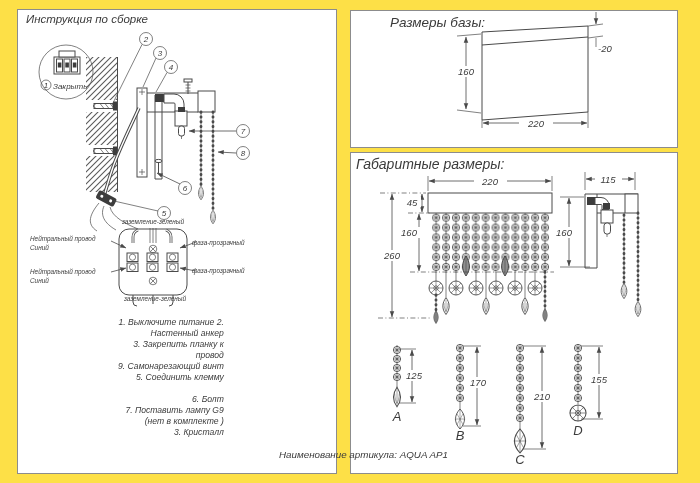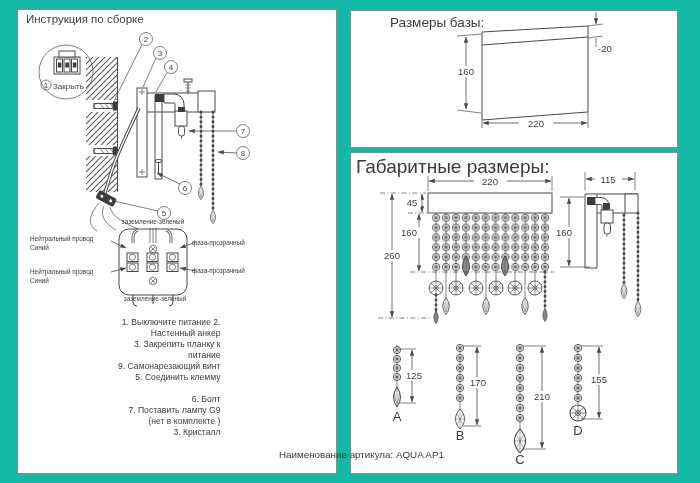--- a/index.html
+++ b/index.html
@@ -1,17 +1,17 @@
 <!DOCTYPE html>
 <html><head>
 <meta charset="utf-8">
 <style>
   html,body{margin:0;padding:0;background:#fff;}
-  #sheet{position:relative;width:700px;height:483px;background:#14b8a6;overflow:hidden;
-         font-family:"Liberation Sans",sans-serif;color:#3b3b3b;}
+  #sheet{position:relative;width:700px;height:483px;background:#fde047;overflow:hidden;
+         font-family:"Liberation Sans",sans-serif;color:#3b3b3b;font-style:italic;}
   .panel{position:absolute;border:1px solid #8c8c8c;background:#fff;box-sizing:border-box;}
   .ptitle{position:absolute;color:#3b3b3b;white-space:nowrap;}
   #svg-layer{position:absolute;left:0;top:0;width:700px;height:483px;}
   svg .ln{stroke:#4a4a4a;stroke-width:1;fill:none;}
   svg .thin{stroke:#4a4a4a;stroke-width:0.7;fill:none;}
   svg .dim{stroke:#4a4a4a;stroke-width:0.8;fill:none;}
   svg .dash{stroke:#4a4a4a;stroke-width:0.7;fill:none;stroke-dasharray:5 2.4 1 2.4;}
   svg .wfill{fill:#fff;stroke:#4a4a4a;stroke-width:1;}
   svg .dark{fill:#3d3d3d;stroke:none;}
   svg .chain{stroke:#4a4a4a;stroke-width:2.8;fill:none;stroke-dasharray:0.4 4.4;stroke-linecap:round;}
@@ -30,21 +30,21 @@
 <body>
 
 <div id="sheet">
 
   <div class="panel" style="left:17px;top:9px;width:320px;height:465px;"></div>
   <div class="panel" style="left:350px;top:10px;width:328px;height:138px;"></div>
   <div class="panel" style="left:350px;top:152px;width:328px;height:322px;"></div>
 
   <div class="ptitle" style="left:26px;top:13px;font-size:11.5px;">Инструкция по сборке</div>
   <div class="ptitle" style="left:358px;top:15px;font-size:13.5px;margin-left:32px;">Размеры базы:</div>
-  <div class="ptitle" style="left:356px;top:156px;font-size:19px;text-align:center;">Габаритные размеры:</div>
+  <div class="ptitle" style="left:356px;top:156px;font-size:14px;text-align:center;">Габаритные размеры:</div>
 
   <svg id="svg-layer" viewBox="0 0 700 483">
     <defs>
       <marker id="ar" viewBox="0 0 8 8" refX="7.2" refY="4" markerWidth="8" markerHeight="8" orient="auto-start-reverse">
         <path d="M0,1.2 L7.4,4 L0,6.8 Z" fill="#4a4a4a"></path>
       </marker>
       <pattern id="hatch" width="6" height="6" patternUnits="userSpaceOnUse">
         <path d="M-1,1 l2,-2 M0,6 L6,0 M5,7 l2,-2" stroke="#5a5a5a" stroke-width="1.1" fill="none"></path>
       </pattern>
       <g id="bead">
@@ -423,21 +423,21 @@
       <line x1="599" y1="347" x2="599" y2="418" class="dim" marker-start="url(#ar)" marker-end="url(#ar)"></line>
       <rect x="589" y="374" width="21" height="11" class="bg"></rect>
       <text x="599" y="383" class="dimt">155</text>
     </g>
   </svg>
 
   <div id="steps">
     <div>1. Выключите питание 2.</div>
     <div>Настенный анкер</div>
     <div>3. Закрепить планку к</div>
-    <div>питание</div>
+    <div>провод</div>
     <div>9. Самонарезающий винт</div>
     <div>5. Соединить клемму</div>
     <div class="gap">6. Болт</div>
     <div>7. Поставить лампу G9</div>
     <div>(нет в комплекте )</div>
     <div>3. Кристалл</div>
   </div>
 
   <div id="footer">Наименование артикула: AQUA AP1</div>
 </div>

